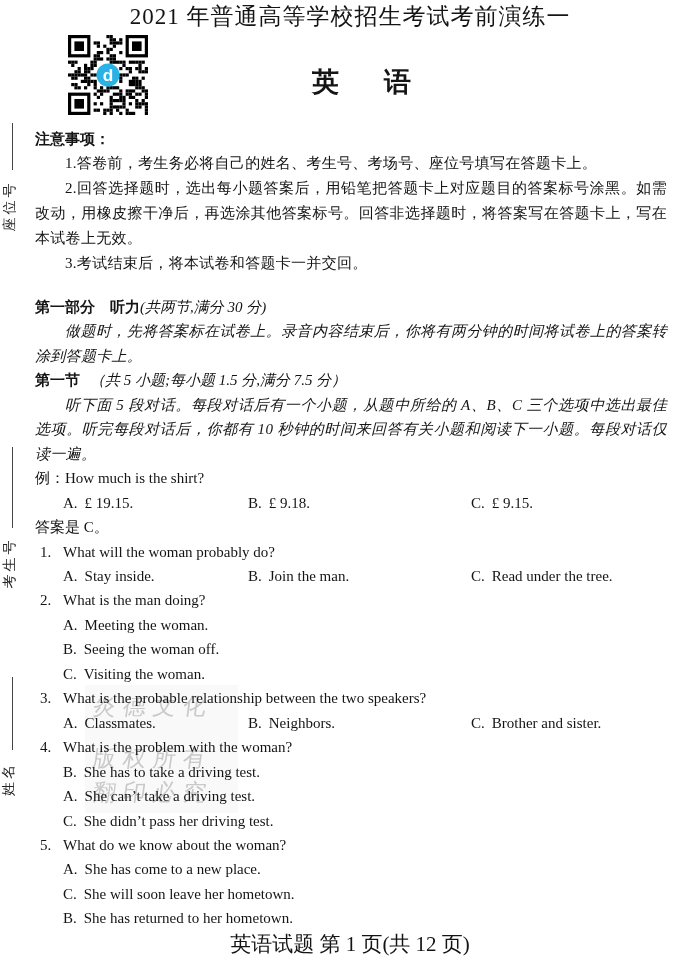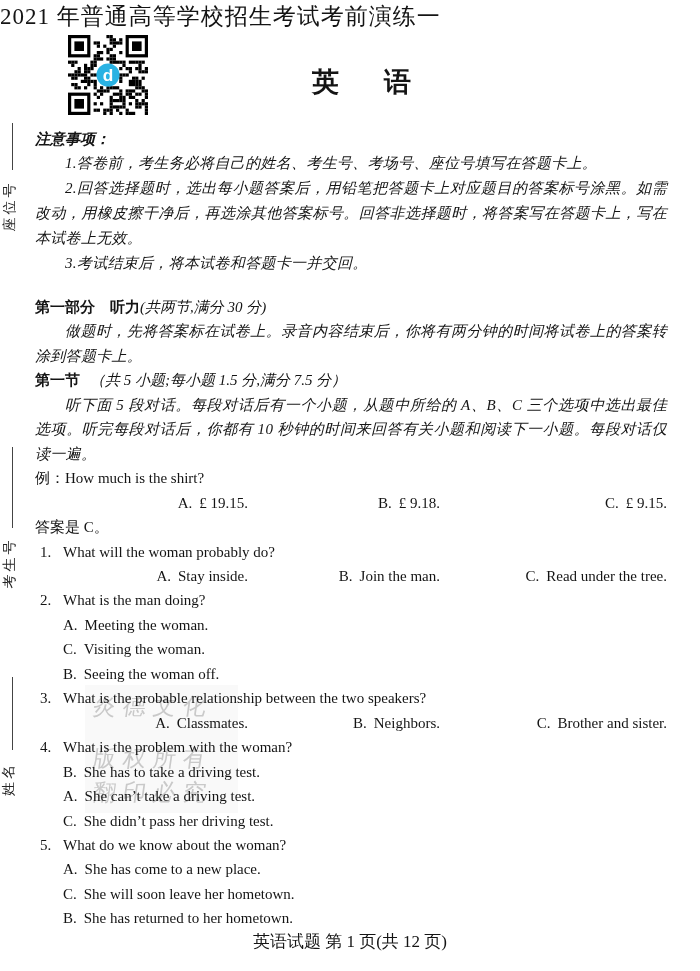--- a/index.html
+++ b/index.html
@@ -1,55 +1,55 @@
 <!DOCTYPE html>
 <html><head>
 <meta charset="utf-8">
 <style>
   html,body{margin:0;padding:0;background:#e8e8e8;}
   .page{
     position:relative;width:700px;height:971px;margin:0 auto;background:#ffffff;
     font-family:"Liberation Serif","DejaVu Serif",serif;color:#141414;overflow:hidden;
   }
   
-  .title{position:absolute;top:1px;left:0;width:100%;text-align:left;
+  .title{position:absolute;top:1px;left:0;width:100%;text-align:center;
     font-size:23px;letter-spacing:1px;font-weight:normal;margin:0;}
   .qr{position:absolute;left:68px;top:35px;width:80px;height:80px;}
   .subject{position:absolute;top:48px;left:0;width:100%;text-align:center;margin:16px;
     font-family:"Liberation Sans","DejaVu Sans",sans-serif;font-weight:bold;
     font-size:27px;letter-spacing:9px;}
   
   .m-line{position:absolute;left:12px;width:1px;background:#444;}
   .m-label{position:absolute;font-size:14px;letter-spacing:3px;white-space:nowrap;
     transform:rotate(-90deg);color:#222;}
   
   .watermark{position:absolute;left:85px;top:685px;width:153px;height:128px;
     background:rgba(0,0,0,0.025);z-index:0;}
   .watermark span{position:absolute;left:8px;font-size:23px;letter-spacing:7px;
     color:#c9c9c9;transform:skewX(-8deg);white-space:nowrap;}
   .wm-0{top:6px;}.wm-1{top:58px;}.wm-2{top:92px;}
   
   .content{position:absolute;left:35px;top:126px;width:632px;z-index:1;}
   .content p{margin:0;font-size:15px;line-height:24.45px;}
-  .notice p{line-height:25px;font-style:italic;}
+  .notice p{line-height:25px;}
   .bold{font-family:"Liberation Sans","DejaVu Sans",sans-serif;font-weight:bold;}
   .kai{font-style:italic;text-align:right;}
   .indent{text-indent:2em;text-align:justify;letter-spacing:0.3px;}
   .part-head{margin-top:19px !important;}
   .sec-note{margin-left:10px;}
   
-  .opt-row{display:flex;padding-left:28px;font-size:15px;line-height:24.45px;text-align:right;}
+  .opt-row{display:flex;padding-left:28px;font-size:15px;line-height:24.45px;}
   .opt-row .c1{width:185px;}.opt-row .c2{width:192px;}.opt-row .c3{flex:1;margin-left:31px;}
   .opt-key{margin-right:7px;}
   .q-line{display:flex;padding-left:5px;}
   .q-num{width:23px;flex-shrink:0;}
   .opt-stack{padding-left:28px;}
   
   .footer{position:absolute;top:930px;left:0;width:100%;text-align:center;
-    font-size:17px;margin:0;z-index:1;}
+    font-size:21px;margin:0;z-index:1;}
 </style>
 </head>
 <body>
 
 <div class="page">
 
   <div class="watermark">
     <span class="wm-0">炎德文化</span>
     <span class="wm-1">版权所有</span>
     <span class="wm-2">翻印必究</span>
@@ -299,22 +299,22 @@
         <span class="c3"><span class="opt-key">C.</span><span>Read under the tree.</span></span>
       </div>
     </div>
 
     <div>
       <p class="q-line">
           <span class="q-num">2.</span>
           <span>What is the man doing?</span>
         </p>
       <p class="opt-stack"><span class="opt-key">A.</span><span>Meeting the woman.</span></p>
+      <p class="opt-stack"><span class="opt-key">B.</span><span>Seeing the woman off.</span></p>
       <p class="opt-stack"><span class="opt-key">C.</span><span>Visiting the woman.</span></p>
-      <p class="opt-stack"><span class="opt-key">B.</span><span>Seeing the woman off.</span></p>
     </div>
 
     <div>
       <p class="q-line">
           <span class="q-num">3.</span>
           <span>What is the probable relationship between the two speakers?</span>
         </p>
       <div class="opt-row">
         <span class="c1"><span class="opt-key">A.</span><span>Classmates.</span></span>
         <span class="c2"><span class="opt-key">B.</span><span>Neighbors.</span></span>

